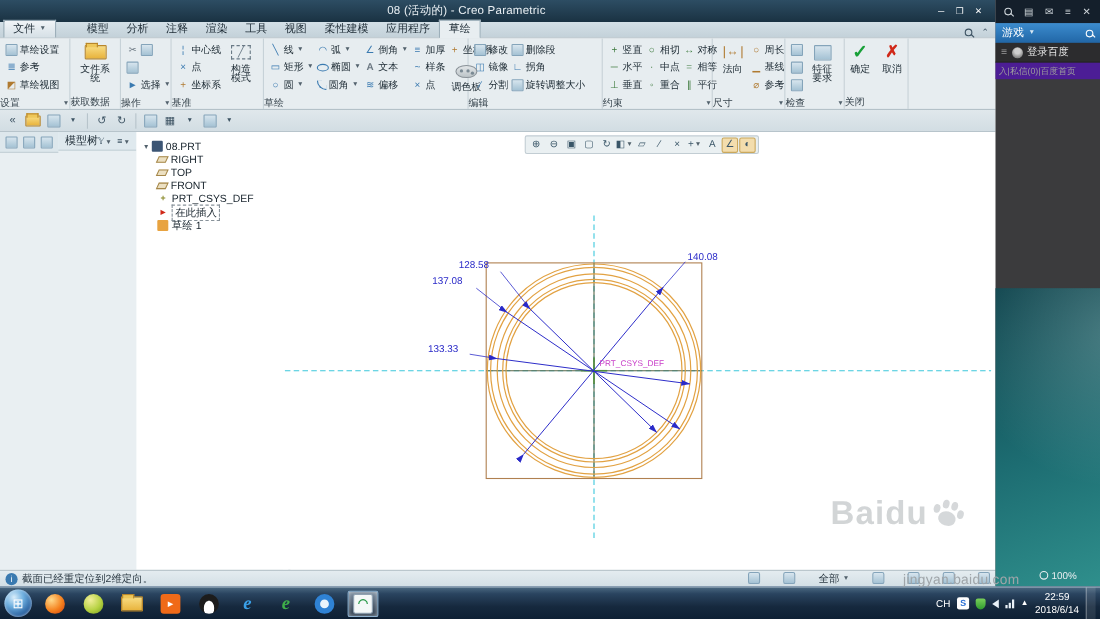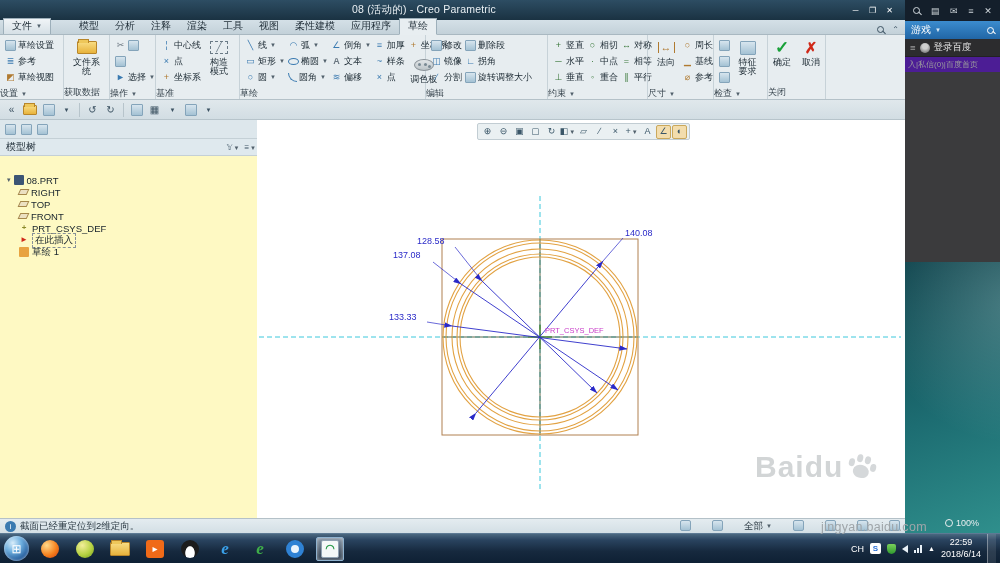--- a/index.html
+++ b/index.html
@@ -26,21 +26,21 @@
 
   
   .ribbon{position:absolute;left:0;top:35px;width:905px;height:65px;display:flex;background:#e7edf0;border-bottom:1px solid #b4c1c8}
   .rgroup{display:flex;flex-direction:column;border-right:1px solid #c7d2d8;flex:none}
   .gc{flex:1;display:flex;align-items:flex-start;padding:2px 5px;gap:3px}
   .col{display:flex;flex-direction:column}
   .sb{display:flex;align-items:center;gap:2px;height:16px;font-size:9px;color:#1c2a33;white-space:nowrap}
   .ic{width:11px;height:11px;border-radius:1px;display:inline-flex;align-items:center;justify-content:center;font-size:9px;flex:none;line-height:1}
   .chip{background:linear-gradient(#d7e5ee,#a4c2d4);border:1px solid #84a4ba}
   .caret{font-size:6px;color:#52616c;margin-left:1px}
-  .glabel{height:13px;display:flex;align-items:center;justify-content:flex-start;font-size:9px;color:#38454e;gap:2px}
+  .glabel{height:13px;display:flex;align-items:center;justify-content:space-between;font-size:9px;color:#38454e;gap:2px}
   .lb{display:flex;flex-direction:column;align-items:center;justify-content:flex-start;font-size:9px;color:#1c2a33;
     text-align:center;line-height:1.05;padding:1px 2px;width:38px}
   .bigic{width:22px;height:19px;display:flex;align-items:center;justify-content:center;font-size:15px;margin-bottom:1px;line-height:1}
   .c1{color:#3a7ab0}.c2{color:#b07a30}.c3{color:#3c7a3c}.c4{color:#6a7680}
   .folder{width:20px;height:13px;background:linear-gradient(#f8dc82,#e8b33c);border:1px solid #b8862a;border-radius:1px;position:relative}
   .folder::before{content:"";position:absolute;top:-3px;left:0;width:9px;height:3px;background:#eec75a;border:1px solid #b8862a;border-bottom:none}
   .construction{width:18px;height:13px;border:1px dashed #6a7a86;display:flex;align-items:center;justify-content:center;font-size:9px;color:#6a7a86}
   .palette{width:20px;height:12px;background:linear-gradient(#e2e6e8,#bcc4c8);border:1px solid #8a9298;border-radius:50%;position:relative}
   .palette::before{content:"";position:absolute;left:3px;top:3px;width:3px;height:3px;border-radius:50%;background:#7a8a94;box-shadow:6px 0 0 #7a8a94,10px 2px 0 #7a8a94}
   .oval{width:11px;height:7px;border:1px solid #3a7ab0;border-radius:50%;display:inline-block;flex:none}
@@ -48,25 +48,25 @@
   .normdim{border-left:1px solid #b07a30;border-right:1px solid #b07a30;padding:0 2px;font-size:11px;color:#b07a30}
   .rfill{flex:1}
 
   
   .qbar{position:absolute;left:0;top:100px;width:905px;height:20px;display:flex;align-items:center;gap:3px;
     background:linear-gradient(#e0e8ec,#d2dde3);border-bottom:1px solid #b7c4cb;padding:0 4px;font-size:10px;color:#3c5262}
   .qbtn{height:15px;min-width:15px;display:flex;align-items:center;justify-content:center;font-size:10px;color:#3c5262;border-radius:2px;padding:0 1px}
   .qsep{width:1px;height:14px;background:#b7c4cb;margin:0 2px}
 
   
-  .leftpanel{position:absolute;left:0;top:120px;width:264px;height:398px;background:#e9eff2;border-right:2px solid #b2c0c8;display:flex;flex-direction:column}
+  .leftpanel{position:absolute;left:0;top:120px;width:264px;height:398px;background:#e9eff2;border-right:2px solid #b2c0c8;display:flex;}
   .lp-toolbar{height:19px;display:flex;align-items:center;gap:5px;padding:0 5px;background:#dde7ec;border-bottom:1px solid #c4d0d6}
   .mt-header{height:17px;display:flex;align-items:center;padding:0 6px;font-size:10px;color:#1d2b35;background:#dfe9ee;border-bottom:1px solid #c4d0d6}
   .mt-hicons{margin-left:auto;display:flex;gap:5px;align-items:center}
-  .mt-body{flex:1;background:#fef9c3;padding-top:18px;font-size:9.5px;color:#16222b}
+  .mt-body{flex:1;background:#ffffff;padding-top:7px;font-size:9.5px;color:#16222b}
   .mt-row{display:flex;align-items:center;gap:3px;height:12px;padding-left:6px}
   .mt-row.indent{padding-left:19px}
   .tic{width:10px;height:10px;display:inline-flex;align-items:center;justify-content:center;font-size:8px;flex:none;line-height:1}
   .plane{width:9px;height:6px;border:1px solid #a5874a;transform:skewX(-25deg);background:#ece0c2;flex:none}
   .insert-label{border:1px dashed #88929a;padding:0 2px}
 
   
   .canvas{position:absolute;left:257px;top:120px;width:648px;height:398px;background:#fff;overflow:hidden}
   .cv-toolbar{position:absolute;left:220px;top:3px;height:17px;display:flex;align-items:center;gap:1px;padding:0 2px;
     background:rgba(233,239,242,.97);border:1px solid #c2cdd3;border-radius:2px;z-index:3}

